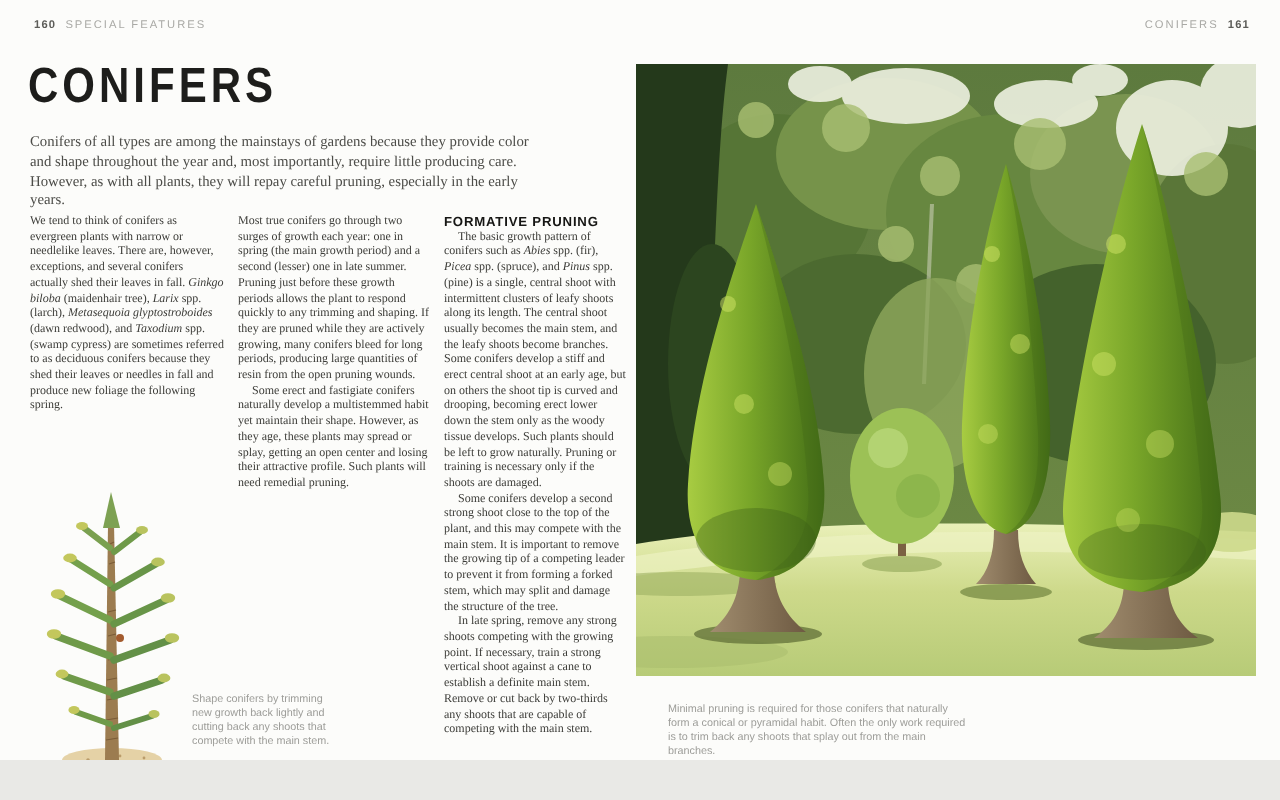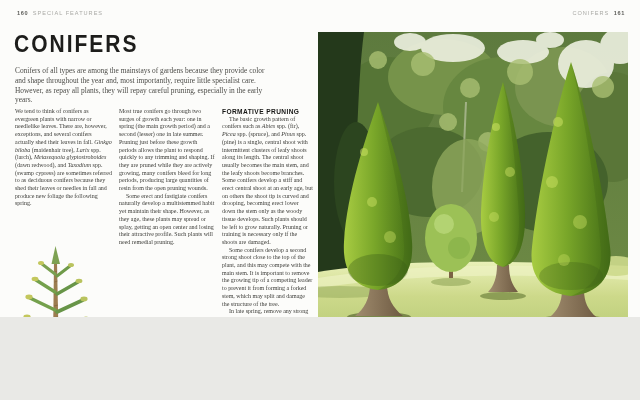--- a/index.html
+++ b/index.html
@@ -1,17 +1,17 @@
 <!DOCTYPE html>
 <html><head>
 <meta charset="utf-8">
 <style>
   html,body{margin:0;padding:0;}
   body{width:640px;height:400px;background:#e9e9e6;font-family:"Liberation Sans",sans-serif;}
-  .spread{position:relative;width:640px;height:317px;background:#fcfcfa;overflow:hidden;}
+  .spread{position:relative;width:640px;height:380px;background:#fcfcfa;overflow:hidden;}
 
   
   .runhead{position:absolute;top:10px;font-size:5.6px;letter-spacing:1px;color:#a9a9a5;text-transform:uppercase;}
   .runhead .folio{color:#5d5d59;font-weight:bold;letter-spacing:.6px;margin:0 2px;}
   .rh-left{left:15px;}
   .rh-right{right:13px;text-align:right;}
 
   
   .title{position:absolute;left:14px;top:30px;font-size:21px;font-weight:bold;letter-spacing:2px;
          color:#1d1d1b;transform:scaleY(1.18);transform-origin:left top;white-space:nowrap;}
@@ -46,21 +46,21 @@
   <div class="runhead rh-left">
     <span class="folio">160</span>
     <span>SPECIAL FEATURES</span>
   </div>
   <div class="runhead rh-right">
     <span>CONIFERS</span>
     <span class="folio">161</span>
   </div>
 
   <div class="title">CONIFERS</div>
-  <div class="intro">Conifers of all types are among the mainstays of gardens because they provide color and shape throughout the year and, most importantly, require little specialist care. However, as repay all plants, they will repay careful pruning, especially in the early years.</div>
+  <div class="intro">Conifers of all types are among the mainstays of gardens because they provide color and shape throughout the year and, most importantly, require little producing care. However, as with all plants, they will repay careful pruning, especially in the early years.</div>
 
   <div class="col col1">
     <p>We tend to think of conifers as evergreen plants with narrow or needlelike leaves. There are, however, exceptions, and several conifers actually shed their leaves in fall. <i>Ginkgo biloba</i> (maidenhair tree), <i>Larix</i> spp. (larch), <i>Metasequoia glyptostroboides</i> (dawn redwood), and <i>Taxodium</i> spp. (swamp cypress) are sometimes referred to as deciduous conifers because they shed their leaves or needles in fall and produce new foliage the following spring.</p>
   </div>
   <div class="col col2">
     <p>Most true conifers go through two surges of growth each year: one in spring (the main growth period) and a second (lesser) one in late summer. Pruning just before these growth periods allows the plant to respond quickly to any trimming and shaping. If they are pruned while they are actively growing, many conifers bleed for long periods, producing large quantities of resin from the open pruning wounds.</p>
     <p>Some erect and fastigiate conifers naturally develop a multistemmed habit yet maintain their shape. However, as they age, these plants may spread or splay, getting an open center and losing their attractive profile. Such plants will need remedial pruning.</p>
   </div>
   <div class="col col3">
     <p class="subhead">FORMATIVE PRUNING</p>

